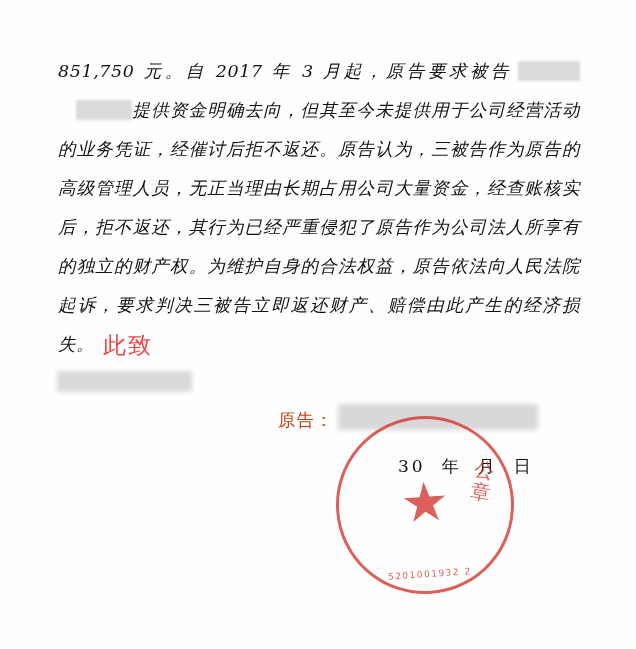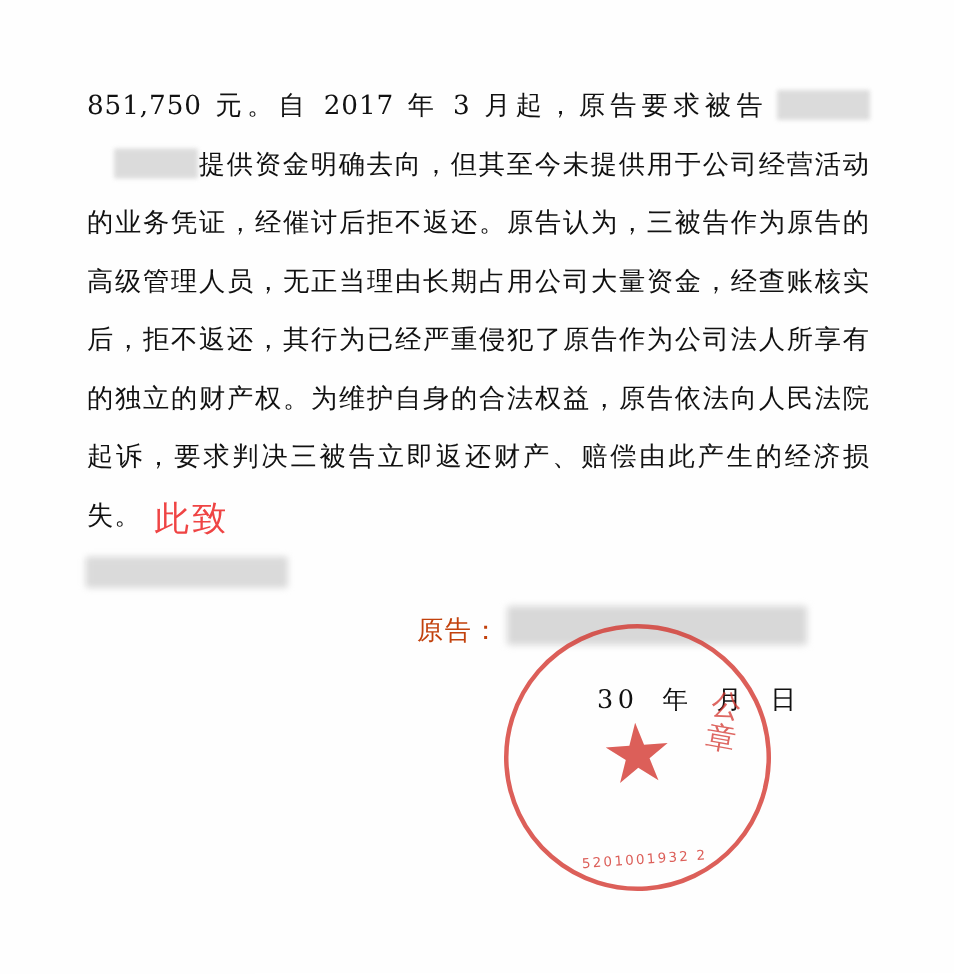--- a/index.html
+++ b/index.html
@@ -30,20 +30,21 @@
     font-size: 17.5px;
     line-height: 39px;
     letter-spacing: 0.6px;
     text-align: justify;
     text-justify: inter-ideograph;
     color: #111111;
   }
   .body-text p {
     margin: 0;
     text-indent: 0;
+    font-style: italic;
   }
   .redact {
     display: inline-block;
     vertical-align: -4px;
     background: #d9d9d9;
     border-radius: 1px;
     filter: blur(1.3px);
     opacity: 0.92;
   }
   .r1 { width: 62px; height: 20px; margin-left: 6px; }

